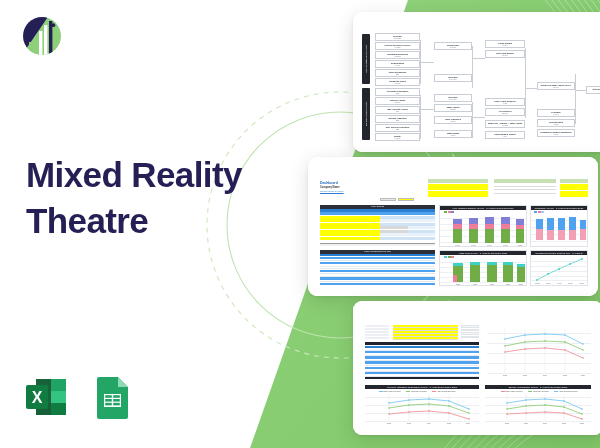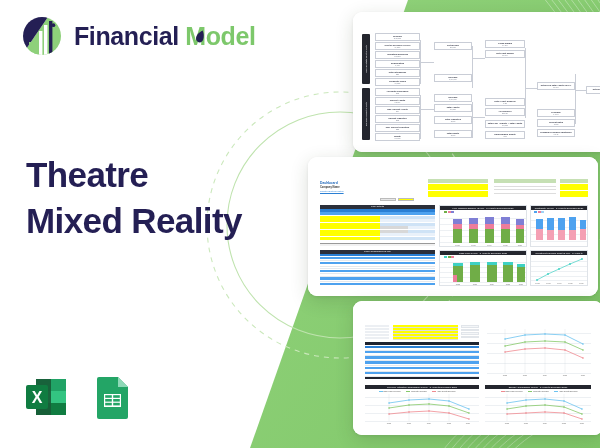--- a/index.html
+++ b/index.html
@@ -138,33 +138,25 @@
         <path d="M0 44 L30 0 L44 0 L44 44 Z" fill="#8ED07A"></path>
         <path d="M0 0 L30 0 L0 44 Z" fill="#241F54"></path>
         <rect x="9" y="28" width="3.4" height="13" fill="#8ED07A"></rect>
         <rect x="14" y="23" width="3.4" height="18" fill="#8ED07A"></rect>
         <rect x="19" y="17" width="3.4" height="24" fill="#FFFFFF"></rect>
         <rect x="24" y="11" width="3.4" height="30" fill="#FFFFFF"></rect>
         <rect x="29" y="7" width="3.4" height="34" fill="#241F54"></rect>
         <circle cx="33.4" cy="11.2" r="1.9" fill="#241F54"></circle>
       </g>
     </svg>
-    <div class="logo-text-wrap">
-      <div class="logo-text">
-        <span class="lt-dark">Financial</span><span>&nbsp;</span><span class="lt-green">Model</span>
-      </div>
-      <svg class="leaf" viewBox="0 0 9 13" style="left:121px; top:6px;">
-        <path d="M7.6 0.4 C3.2 2.6 0.4 6 1.2 9.6 C1.9 12.6 5.2 13.4 7.2 11.2 C9.2 9 9.2 3.4 7.6 0.4 Z" fill="#241F54"></path>
-      </svg>
-    </div>
   </div>
 
   <div class="headline">
+    <div>Mixed Reality</div>
     <div>Theatre</div>
-    <div>Mixed Reality</div>
   </div>
 
   <div class="app-icons">
     <svg class="app-icon" viewBox="0 0 48 48">
       <rect x="14" y="6" width="30" height="12" fill="#21A366"></rect>
       <rect x="14" y="18" width="30" height="12" fill="#33C481"></rect>
       <rect x="14" y="30" width="30" height="12" fill="#107C41"></rect>
       <rect x="14" y="18" width="30" height="12" fill="#33C481"></rect>
       <rect x="14" y="6" width="15" height="36" fill="#185C37" opacity="0.92"></rect>
       <rect x="4" y="12" width="22" height="24" rx="2" fill="#107C41"></rect>

